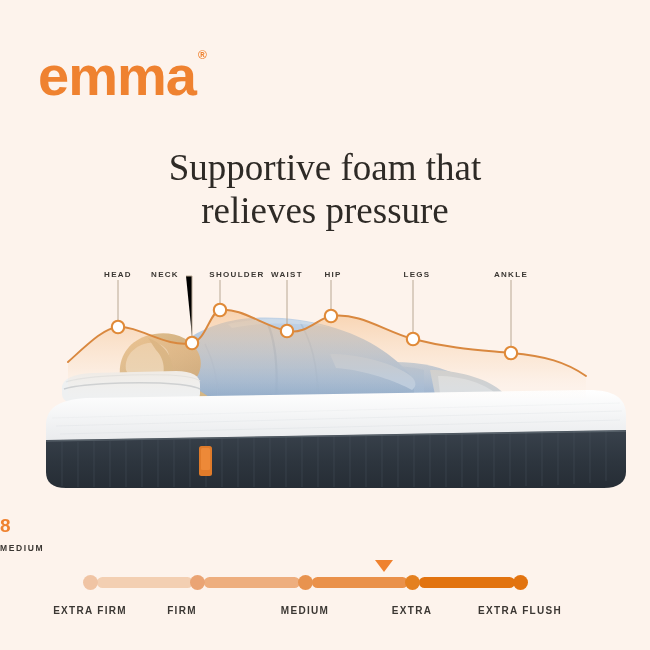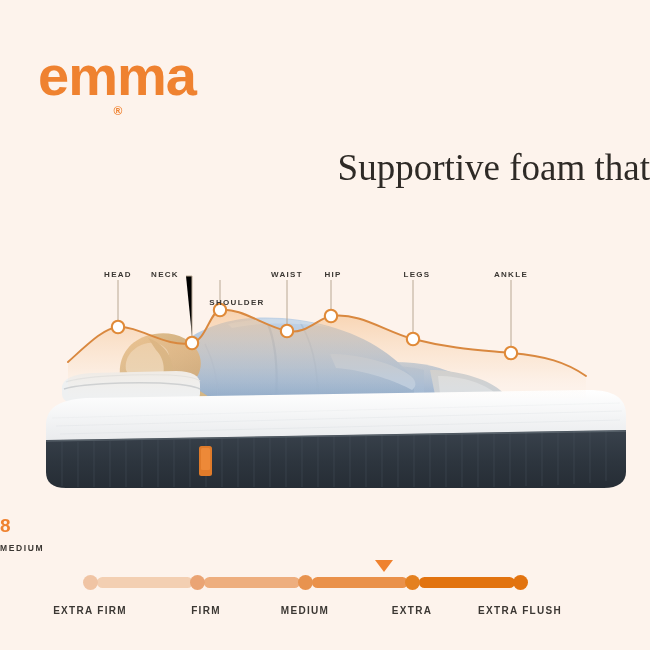--- a/index.html
+++ b/index.html
@@ -6,31 +6,31 @@
   html,body{margin:0;padding:0;}
   body{
     width:650px;height:650px;overflow:hidden;
     background:#fdf3ec;
     font-family:"Liberation Sans", sans-serif;
     position:relative;
   }
   #stage{position:absolute;inset:0;width:650px;height:650px;}
 
   
-  #logo{position:absolute;left:38px;top:48px;display:flex;align-items:center;flex-direction:column;}
+  #logo{position:absolute;left:38px;top:48px;display:flex;align-items:flex-start;}
   #logo .wordmark{
     font-family:"Liberation Sans", sans-serif;
     font-size:56px;font-weight:700;letter-spacing:-1px;
     color:#ef8230;line-height:1;
   }
   #logo .rmark{font-size:12px;color:#ef8230;margin-left:2px;margin-bottom:6px;font-weight:700;}
 
   
   #headline{
-    position:absolute;left:0;top:146px;width:650px;text-align:right;
+    position:absolute;left:0;top:146px;width:650px;text-align:center;
     font-family:"Liberation Serif", serif;
     font-size:37px;line-height:1.17;color:#2e2a26;font-weight:400;
   }
   #headline .l2{display:block;}
 
   
   #diagram{position:absolute;left:0;top:258px;width:634px;height:250px;}
   #diagram svg{position:absolute;left:0;top:0;}
 
   .bp-label{
@@ -71,20 +71,21 @@
 
 <div id="stage">
 
   <div id="logo">
     <span class="wordmark">emma</span>
     <span class="rmark">®</span>
   </div>
 
   <div id="headline">
     <span class="l1">Supportive foam that</span>
+    <span class="l2">relieves pressure</span>
   </div>
 
   <div id="mattress" style="top:258px">
     <svg width="650" height="250" viewBox="0 0 650 250">
       <defs>
         <linearGradient id="topGrad" x1="0" y1="0" x2="0" y2="1">
           <stop offset="0%" stop-color="#ffffff"></stop>
           <stop offset="100%" stop-color="#e8eaec"></stop>
         </linearGradient>
         <linearGradient id="sideGrad" x1="0" y1="0" x2="0" y2="1">
@@ -255,21 +256,21 @@
         <circle cx="220" cy="52" r="6.2" fill="#ffffff" stroke="#e08a38" stroke-width="2.1"></circle>
         <circle cx="287" cy="73" r="6.2" fill="#ffffff" stroke="#e08a38" stroke-width="2.1"></circle>
         <circle cx="331" cy="58" r="6.2" fill="#ffffff" stroke="#e08a38" stroke-width="2.1"></circle>
         <circle cx="413" cy="81" r="6.2" fill="#ffffff" stroke="#e08a38" stroke-width="2.1"></circle>
         <circle cx="511" cy="95" r="6.2" fill="#ffffff" stroke="#e08a38" stroke-width="2.1"></circle>
       </g>
     </svg>
 
     <div class="bp-label" style="left:118px;top:12px;transform:translateX(-50%);">HEAD</div>
     <div class="bp-label" style="left:165px;top:12px;transform:translateX(-50%);">NECK</div>
-    <div class="bp-label" style="left:237px;top:12px;transform:translateX(-50%);margin-top:28px;">SHOULDER</div>
+    <div class="bp-label" style="left:237px;top:12px;transform:translateX(-50%);">SHOULDER</div>
     <div class="bp-label" style="left:287px;top:12px;transform:translateX(-50%);">WAIST</div>
     <div class="bp-label" style="left:333px;top:12px;transform:translateX(-50%);">HIP</div>
     <div class="bp-label" style="left:417px;top:12px;transform:translateX(-50%);">LEGS</div>
     <div class="bp-label" style="left:511px;top:12px;transform:translateX(-50%);">ANKLE</div>
   </div>
 
   <div id="scale">
 
     <div id="rating-num">8</div>
     <div id="rating-word">MEDIUM</div>
@@ -280,19 +281,19 @@
     <div class="seg" style="left:312px;top:62px;width:96px;background:#ea914a;"></div>
     <div class="seg" style="left:419px;top:62px;width:96px;background:#e2730f;"></div>
 
     <div class="dot" style="left:83px;top:60px;background:#f0c4a4;"></div>
     <div class="dot" style="left:190px;top:60px;background:#eaa474;"></div>
     <div class="dot" style="left:298px;top:60px;background:#e8934f;"></div>
     <div class="dot" style="left:405px;top:60px;background:#e4801f;"></div>
     <div class="dot" style="left:513px;top:60px;background:#e2730f;"></div>
 
     <div class="sc-label" style="left:90px;top:90px;transform:translateX(-50%);">EXTRA FIRM</div>
-    <div class="sc-label" style="left:206px;top:90px;transform:translateX(-50%);">FIRM</div>
+    <div class="sc-label" style="left:182px;top:90px;transform:translateX(-50%);">FIRM</div>
     <div class="sc-label" style="left:305px;top:90px;transform:translateX(-50%);">MEDIUM</div>
     <div class="sc-label" style="left:412px;top:90px;transform:translateX(-50%);">EXTRA</div>
     <div class="sc-label" style="left:520px;top:90px;transform:translateX(-50%);">EXTRA FLUSH</div>
   </div>
 
 </div>
 
 </body></html>

